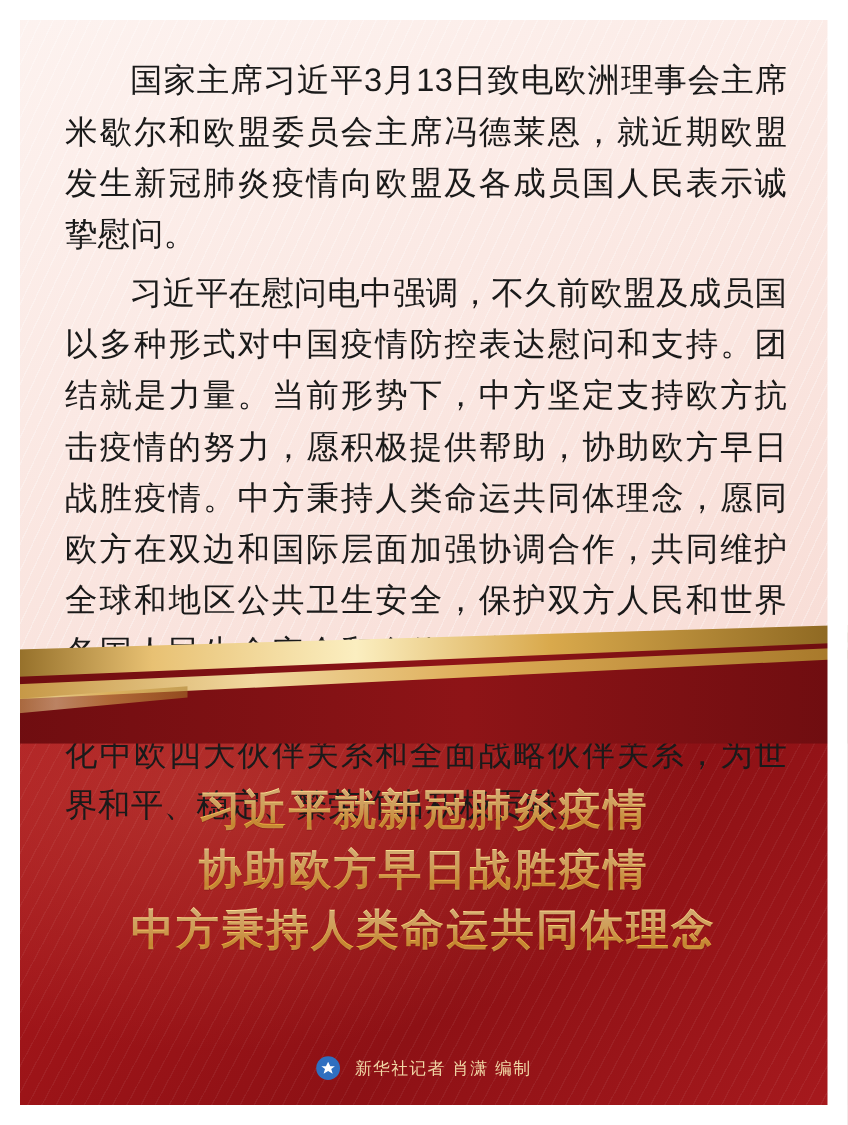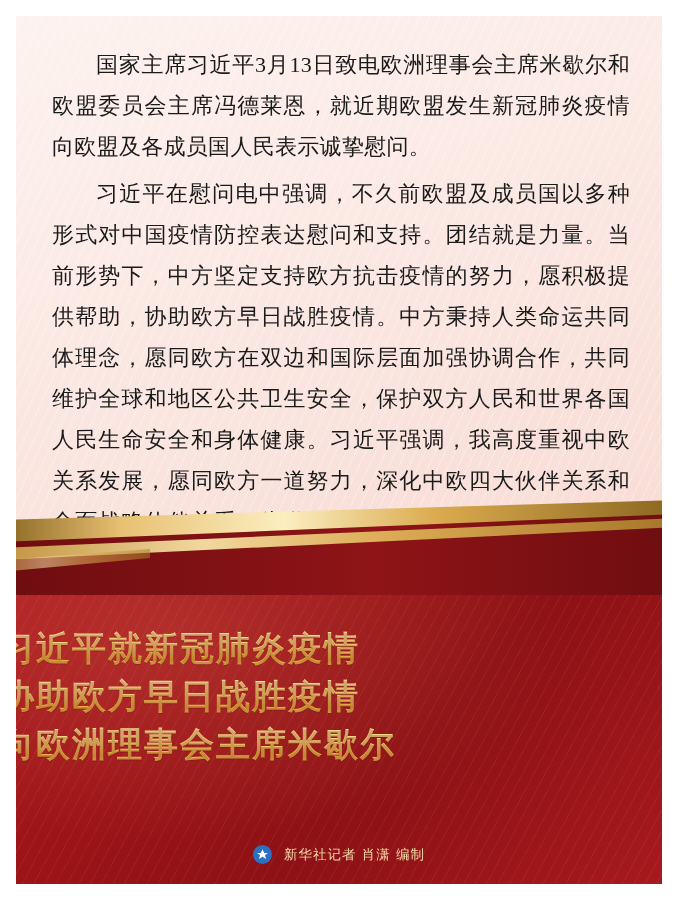--- a/index.html
+++ b/index.html
@@ -74,22 +74,22 @@
 
   .article-text {
     position: absolute;
     left: 52px;
     top: 44px;
     width: 578px;
     z-index: 5;
   }
   .article-text p {
     margin: 0 0 6px 0;
-    font-family: Liberation Serif, serif;
-    font-size: 22px;
+    font-family: Liberation Sans, sans-serif;
+    font-size: 26px;
     line-height: 41px;
     color: #1a1a1a;
     text-align: justify;
     text-justify: inter-character;
     text-indent: 2em;
     letter-spacing: 0.3px;
   }
 
   
   .ribbon {
@@ -124,21 +124,21 @@
         rgba(255,255,255,0) 1px,
         rgba(255,255,255,0) 10px);
     pointer-events: none;
   }
 
   .headline {
     position: absolute;
     left: 0;
     top: 104px;
     width: 678px;
-    text-align: left;
+    text-align: center;
     z-index: 20;
   }
   .headline-line {
     font-family: "DejaVu Serif", "Liberation Serif", serif;
     font-weight: bold;
     font-size: 34px;
     line-height: 48px;
     letter-spacing: 2px;
     background: linear-gradient(180deg, #fde9a8 0%, #f6cf72 45%, #e8ae3c 75%, #f7dd97 100%);
     -webkit-background-clip: text;
@@ -189,21 +189,21 @@
     <div class="article-text">
       <p>国家主席习近平3月13日致电欧洲理事会主席米歇尔和欧盟委员会主席冯德莱恩，就近期欧盟发生新冠肺炎疫情向欧盟及各成员国人民表示诚挚慰问。</p>
       <p>习近平在慰问电中强调，不久前欧盟及成员国以多种形式对中国疫情防控表达慰问和支持。团结就是力量。当前形势下，中方坚定支持欧方抗击疫情的努力，愿积极提供帮助，协助欧方早日战胜疫情。中方秉持人类命运共同体理念，愿同欧方在双边和国际层面加强协调合作，共同维护全球和地区公共卫生安全，保护双方人民和世界各国人民生命安全和身体健康。习近平强调，我高度重视中欧关系发展，愿同欧方一道努力，深化中欧四大伙伴关系和全面战略伙伴关系，为世界和平、稳定、繁荣作出积极贡献。</p>
     </div>
   </div>
 
   <div class="title-area">
     <div class="headline">
       <div class="headline-line">习近平就新冠肺炎疫情</div>
       <div class="headline-line">协助欧方早日战胜疫情</div>
-      <div class="headline-line">向欧洲理事会主席米歇尔</div>
+      <div class="headline-line">中方秉持人类命运共同体理念</div>
     </div>
 
     <div class="credit">
       <span class="credit-logo">
         <svg width="13" height="13" viewBox="0 0 24 24" aria-hidden="true">
           <path d="M12 2.5 L15.2 9.2 L22 9.2 L16.6 13.4 L18.7 20.3 L12 16.2 L5.3 20.3 L7.4 13.4 L2 9.2 L8.8 9.2 Z" fill="#ffffff"></path>
         </svg>
       </span>
       <span class="credit-text">新华社记者 肖潇 编制</span>
     </div>

